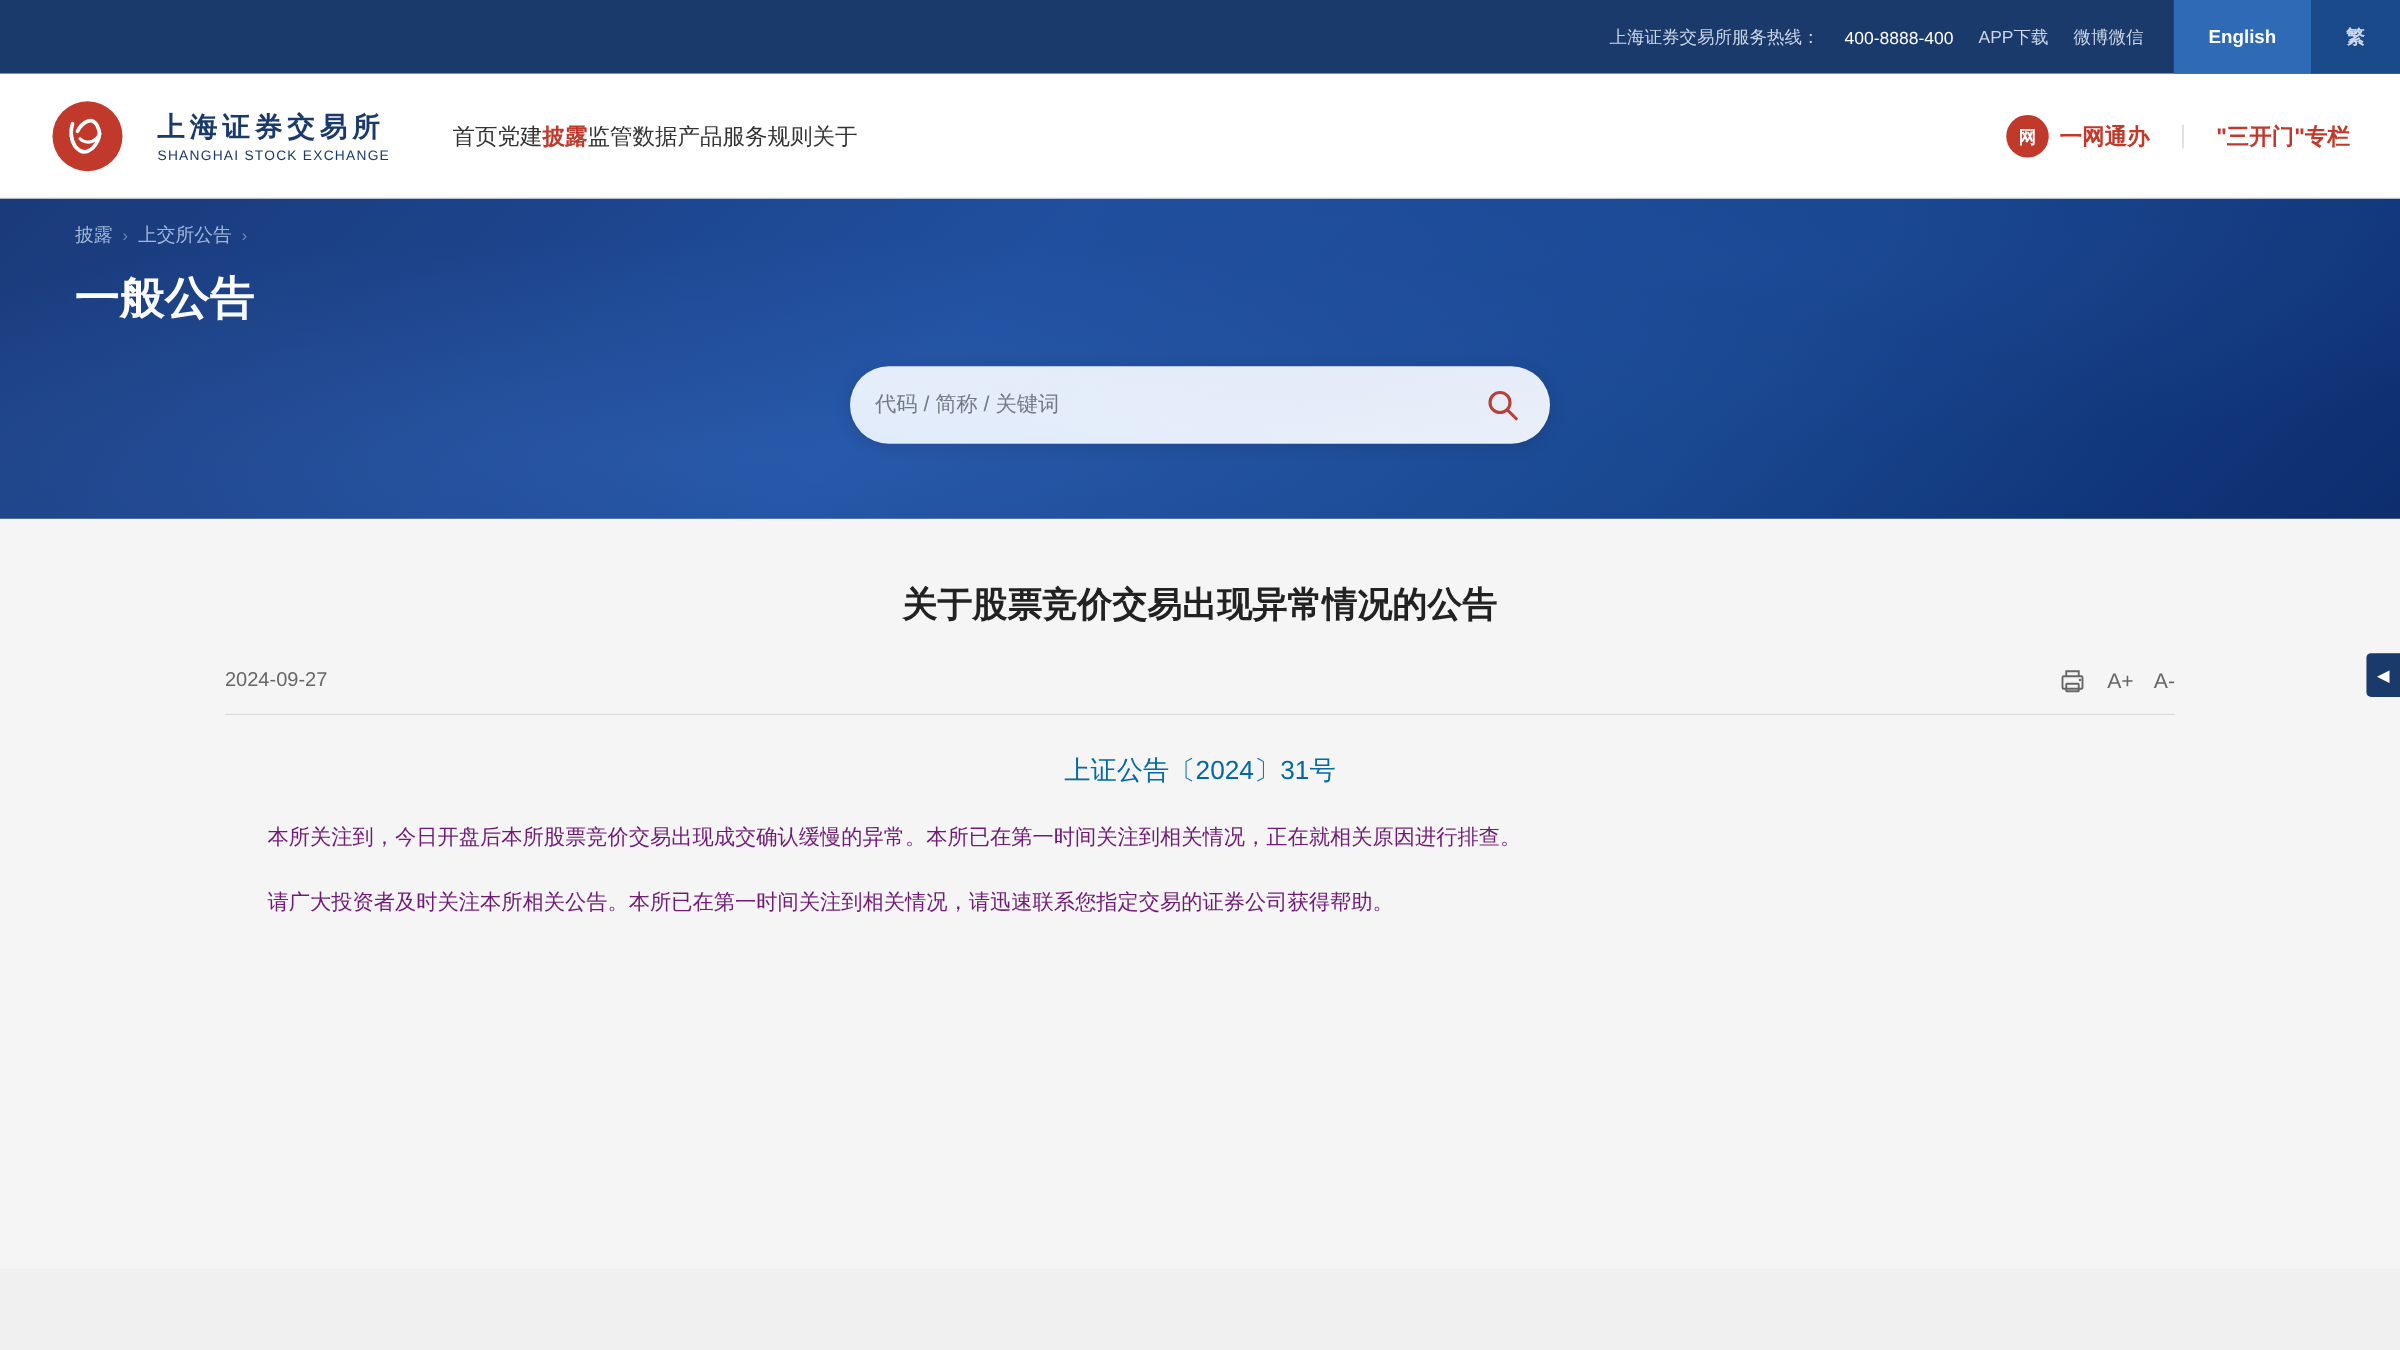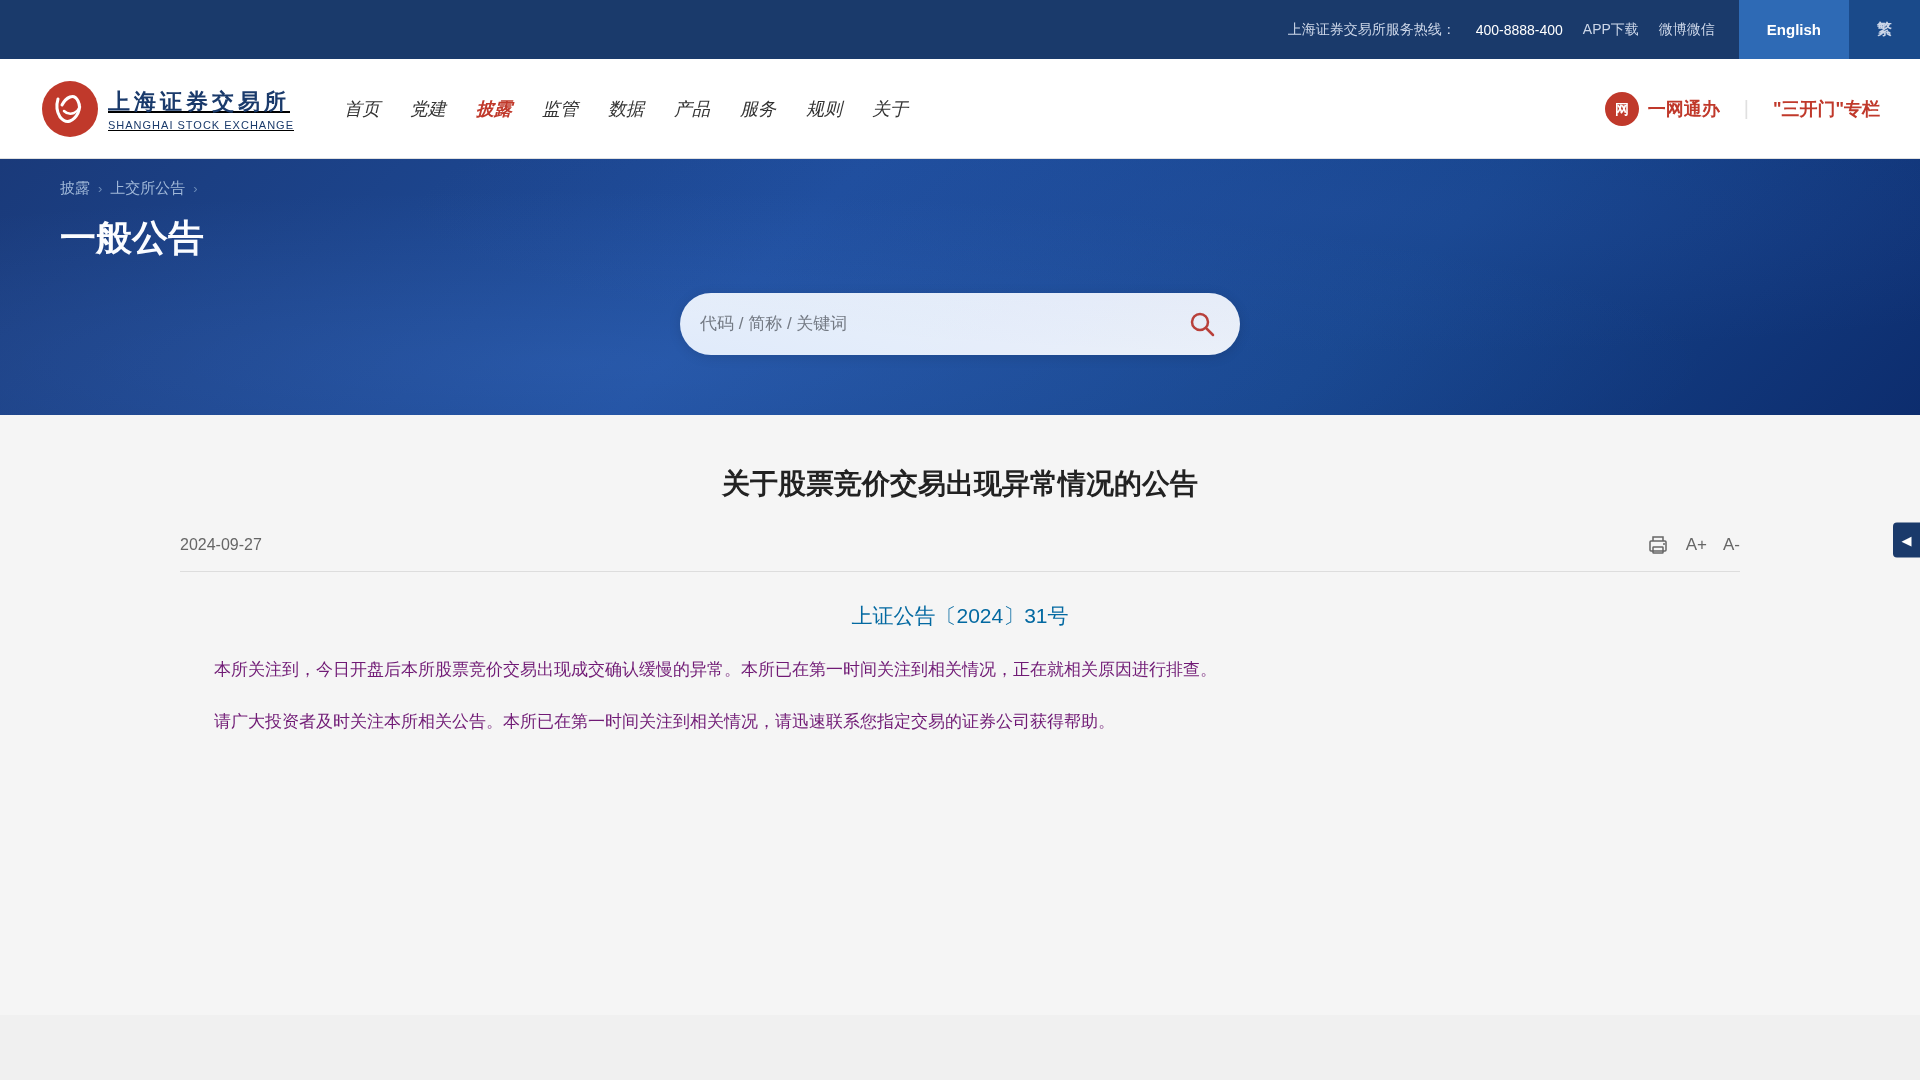--- a/index.html
+++ b/index.html
@@ -53,23 +53,22 @@
       background: #fff;
       height: 100px;
       display: flex;
       align-items: center;
       padding: 0 40px;
       border-bottom: 1px solid #e0e0e0;
     }
     .logo-area {
       display: flex;
       align-items: center;
-      gap: 8px;
+      gap: 26px;
       margin-right: 50px;
-      text-decoration: underline;
     }
     .logo-icon {
       width: 60px;
       height: 60px;
     }
     .logo-text {
       display: flex;
       flex-direction: column;
     }
     .logo-cn {
@@ -80,23 +79,21 @@
     }
     .logo-en {
       font-size: 11px;
       color: #1a3a6b;
       letter-spacing: 1px;
       margin-top: 2px;
     }
     .main-nav {
       display: flex;
       align-items: center;
-      gap: 30px;
       flex: 1;
-      font-style: italic;
     }
     .main-nav a {
       text-decoration: none;
       font-size: 18px;
       color: #333;
     }
     .main-nav a.active {
       color: #c0392b;
       font-weight: bold;
     }

